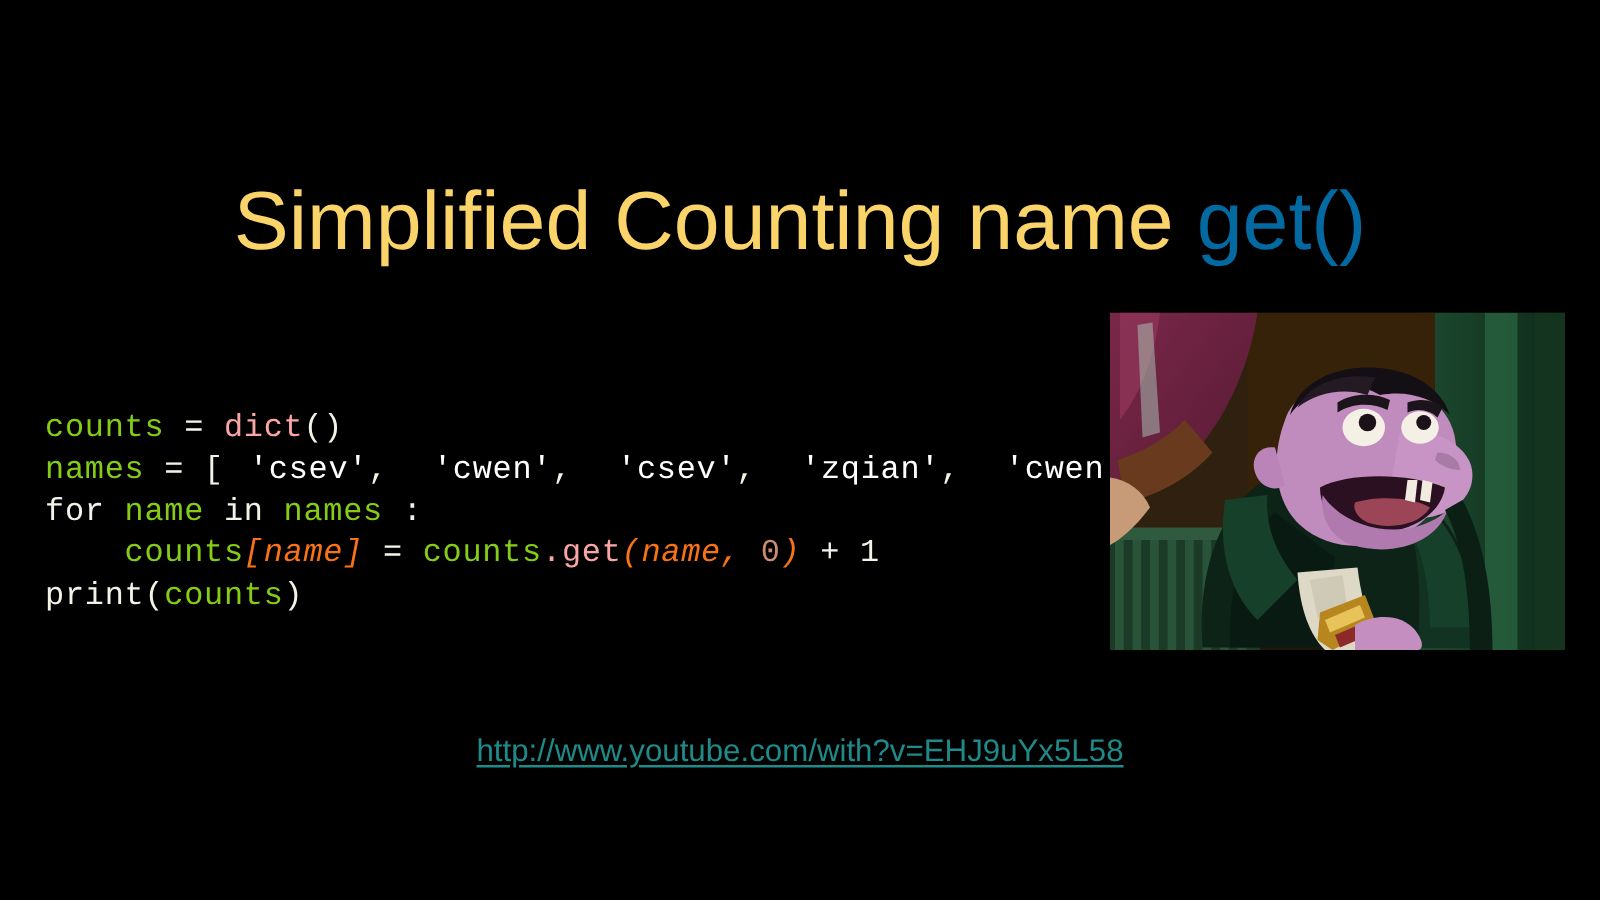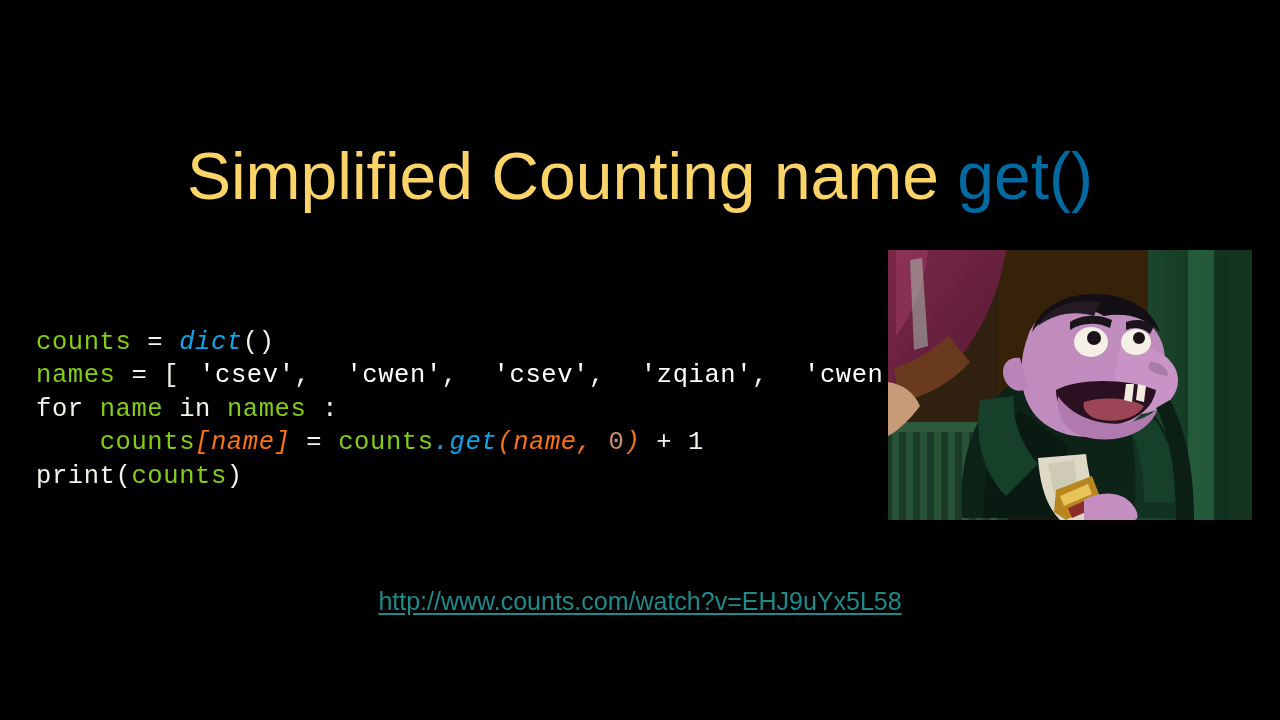--- a/index.html
+++ b/index.html
@@ -43,21 +43,21 @@
     line-height: 33.6px;
     letter-spacing: 0.6px;
     white-space: pre;
     color: #F2F2E6;
   }
   #code-block .ln { display: block; height: 33.6px; }
 
   .c-var   { color: #84cc16; }   
   .c-plain { color: #F2F2E6; }   
   .c-str   { color: #FFFFFF; margin-left: 20px; }   
-  .c-fn    { color: #0ea5e9; font-style: italic; }   
+  .c-fn    { color: #fca5a5; }   
   .c-arg   { color: #f97316; font-style: italic; }   
   .c-num   { color: #CC8C73; }   
 
   
   #count-photo {
     position: absolute;
     left: 888px;
     top: 250px;
     width: 364px;
     height: 270px;
@@ -185,13 +185,13 @@
 
     <path d="M238,134 L246,134 L244,152 L236,150 Z" fill="#f2ece0"></path>
     <path d="M250,134 L258,136 L256,152 L248,150 Z" fill="#f2ece0"></path>
 
     <path d="M170,146 C190,176 242,184 270,158 C262,184 226,196 194,186 C176,180 168,164 170,146 Z" fill="#b07aae"></path>
 
     <path d="M282,150 C298,180 306,220 306,270 L288,270 C288,218 280,180 268,158 Z" fill="#0b1f15"></path>
   </svg>
 </div>
 
-<a id="video-link" href="#">http://www.counts.com/watch?v=EHJ9uYx5L58</a>
+<a id="video-link" href="#">http://www.youtube.com/with?v=EHJ9uYx5L58</a>
 
 </body></html>

